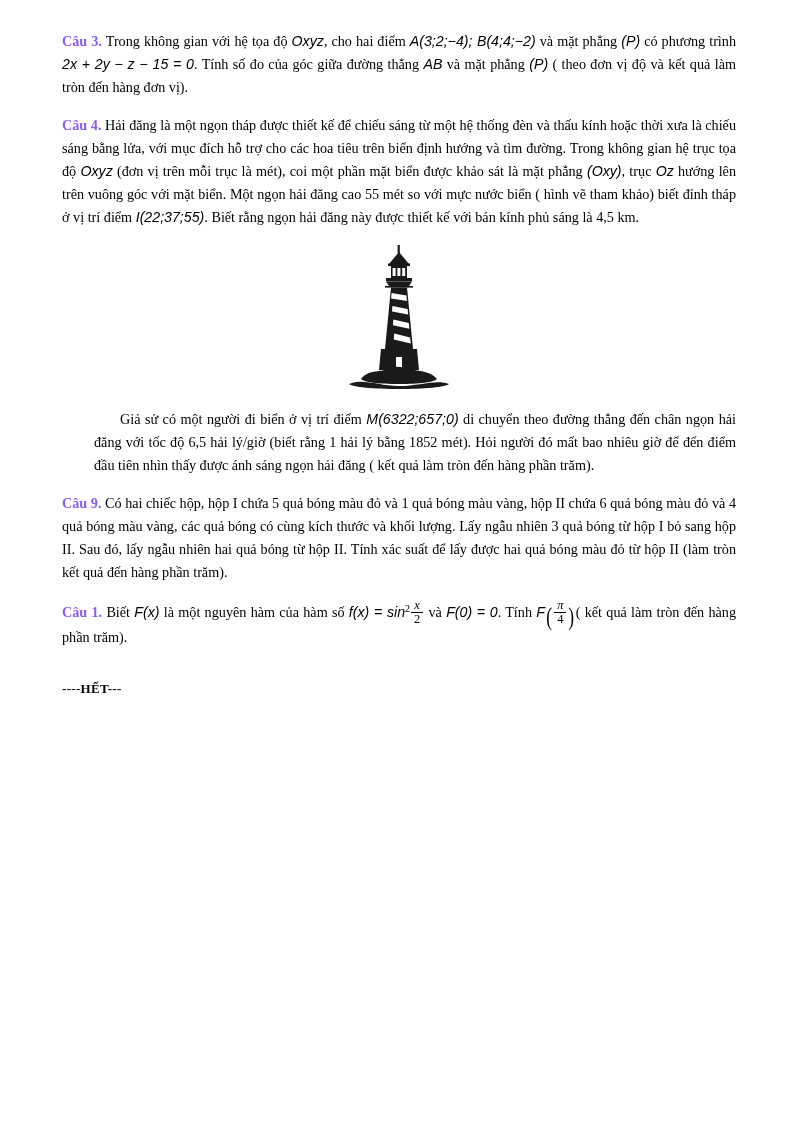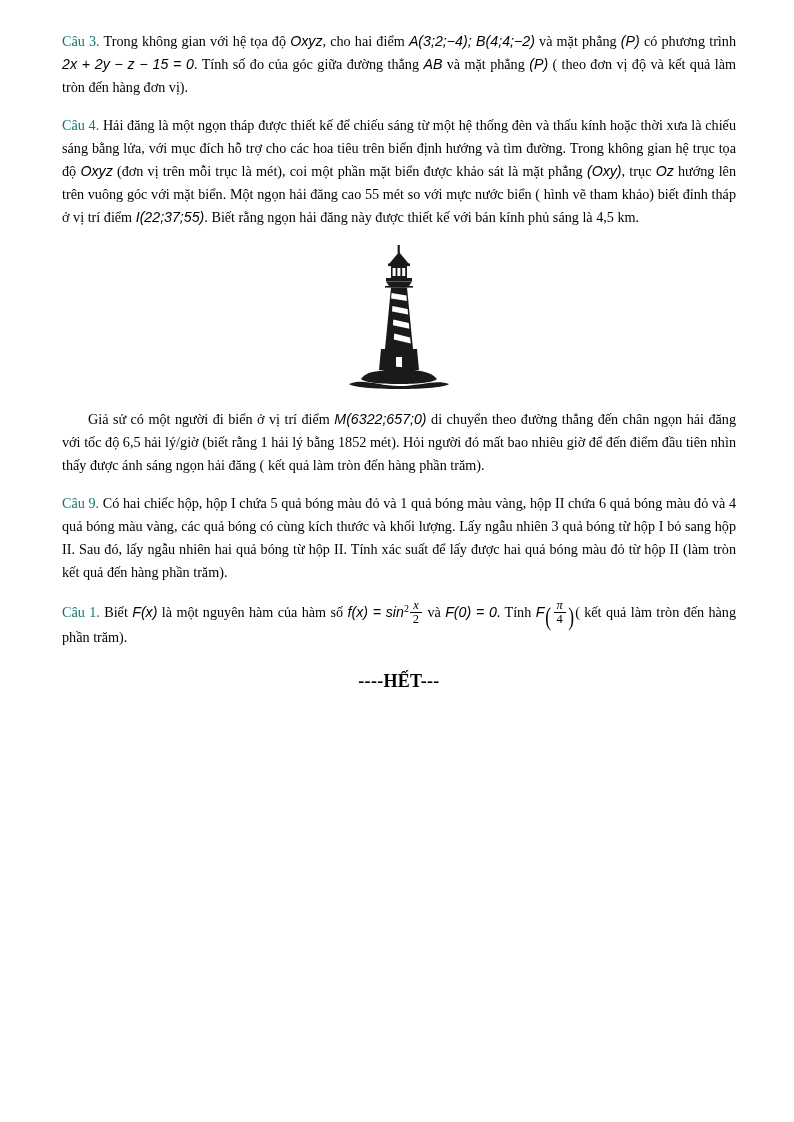--- a/index.html
+++ b/index.html
@@ -22,25 +22,26 @@
     padding: 30px 58px 0 62px;
   }
   .q {
     font-size: 14.2px;
     line-height: 1.62;
     text-align: justify;
     margin: 0 0 2px 0;
   }
   .q + .q { margin-top: 15px; }
   .label {
-    color: #0f766e;
-    font-weight: normal;
+    color: #8b5cf6;
+    font-weight: bold;
   }
   .indent {
     text-indent: 26px;
+    margin-left: 32px;
   }
   .mi { font-style: italic; font-family: Liberation Sans, sans-serif; }
   
   .frac {
     display: inline-block;
     vertical-align: -0.5em;
     text-align: center;
     font-size: 0.88em;
     line-height: 1.05;
     margin: 0 1px;
@@ -69,24 +70,24 @@
   }
   .figure {
     width: 100%;
     text-align: center;
     margin: 16px 0 14px 0;
   }
   .lighthouse {
     display: inline-block;
   }
   .hetline {
-    text-align: center;
+    text-align: left;
     font-weight: bold;
-    font-size: 18px;
-    margin-top: 22px;
+    font-size: 13px;
+    margin-top: 32px;
     letter-spacing: 0.3px;
   }
 </style>
 </head>
 <body>
 
 <div class="page">
 
   <p class="q">
     <span class="label">Câu 3.</span>

